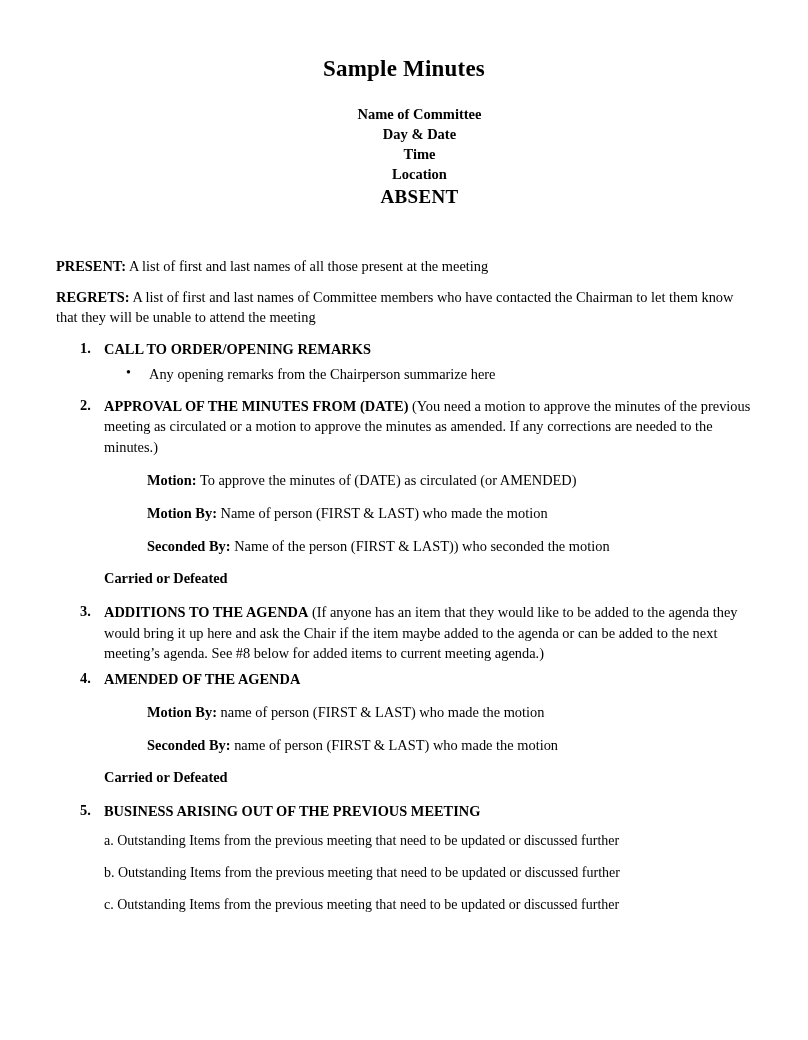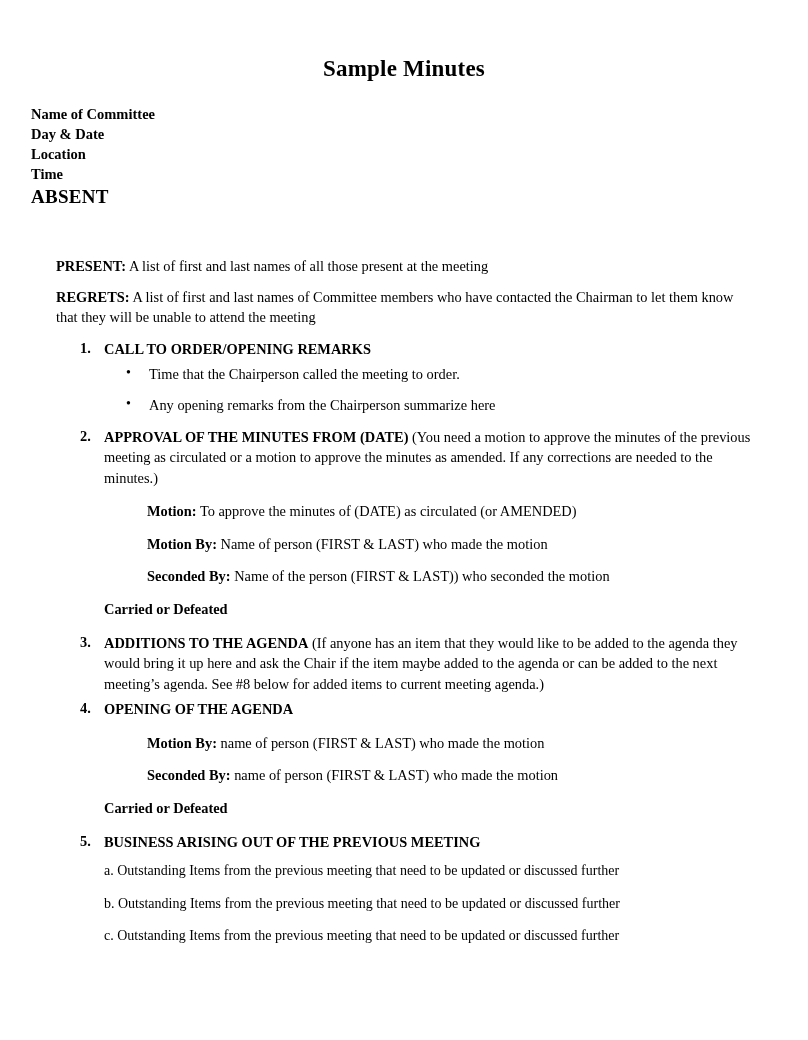--- a/index.html
+++ b/index.html
@@ -26,20 +26,21 @@
   .doc-title {
     text-align: center;
     font-size: 23px;
     font-weight: bold;
     letter-spacing: 0.2px;
     margin: 0;
     padding-top: 56px;
     line-height: 1.1;
   }
   .subtitle-block {
+    text-align: center;
     margin-top: 23px;
     padding-left: 31px;
   }
   .subtitle-line {
     font-size: 14.5px;
     font-weight: bold;
     line-height: 20px;
   }
   .minutes-line {
     font-size: 19px;
@@ -143,58 +144,57 @@
 </head>
 <body>
 
 <div class="page">
 
   <h1 class="doc-title">Sample Minutes</h1>
 
   <div class="subtitle-block">
     <div class="subtitle-line">Name of Committee</div>
     <div class="subtitle-line">Day &amp; Date</div>
+    <div class="subtitle-line">Time</div>
     <div class="subtitle-line">Location</div>
-    <div class="subtitle-line">Time</div>
     <div class="minutes-line">ABSENT</div>
   </div>
 
   <div class="body-wrap">
 
     <p class="para"><span class="lbl">PRESENT:</span><span> A list of first and last names of all those present at the meeting</span></p>
 
     <p class="para"><span class="lbl">REGRETS:</span><span> A list of first and last names of Committee members who have contacted the Chairman to let them know that they will be unable to attend the meeting</span></p>
 
 
     <ol class="agenda">
 
       <li>
         <div class="item-head">CALL TO ORDER/OPENING REMARKS</div>
         <ul class="bullets">
-          <li>Time that the Chairperson called the meeting to order.</li>
           <li>Any opening remarks from the Chairperson summarize here</li>
         </ul>
       </li>
 
       <li>
         <div class="item-head"><span>APPROVAL OF THE MINUTES FROM (DATE)</span><span class="normal"> (You need a motion to approve the minutes of the previous meeting as circulated or a motion to approve the minutes as amended.  If any corrections are needed to the minutes.)</span></div>
         <div class="motion-block">
           <p class="motion-line"><span class="lbl">Motion:</span><span> To approve the minutes of (DATE) as circulated (or AMENDED)</span></p>
           <p class="motion-line"><span class="lbl">Motion By:</span><span> Name of person (FIRST &amp; LAST) who made the motion</span></p>
           <p class="motion-line"><span class="lbl">Seconded By:</span><span> Name of the person (FIRST &amp; LAST)) who seconded the motion</span></p>
           <p class="motion-line bold-only">Carried or Defeated</p>
         </div>
       </li>
 
       <li>
         <div class="item-head"><span>ADDITIONS TO THE AGENDA</span><span class="normal"> (If anyone has an item that they would like to be added to the agenda they would bring it up here and ask the Chair if the item maybe added to the agenda or can be added to the next meeting’s agenda.  See #8 below for added items to current meeting agenda.)</span></div>
       </li>
 
       <li>
-        <div class="item-head">OPENING OF THE AGENDA</div>
+        <div class="item-head">AMENDED OF THE AGENDA</div>
         <div class="motion-block">
           <p class="motion-line"><span class="lbl">Motion By:</span><span> name of person (FIRST &amp; LAST) who made the motion</span></p>
           <p class="motion-line"><span class="lbl">Seconded By:</span><span> name of person (FIRST &amp; LAST) who made the motion</span></p>
           <p class="motion-line bold-only">Carried or Defeated</p>
         </div>
       </li>
 
       <li>
         <div class="item-head">BUSINESS ARISING OUT OF THE PREVIOUS MEETING</div>
         <ul class="letter-list">

